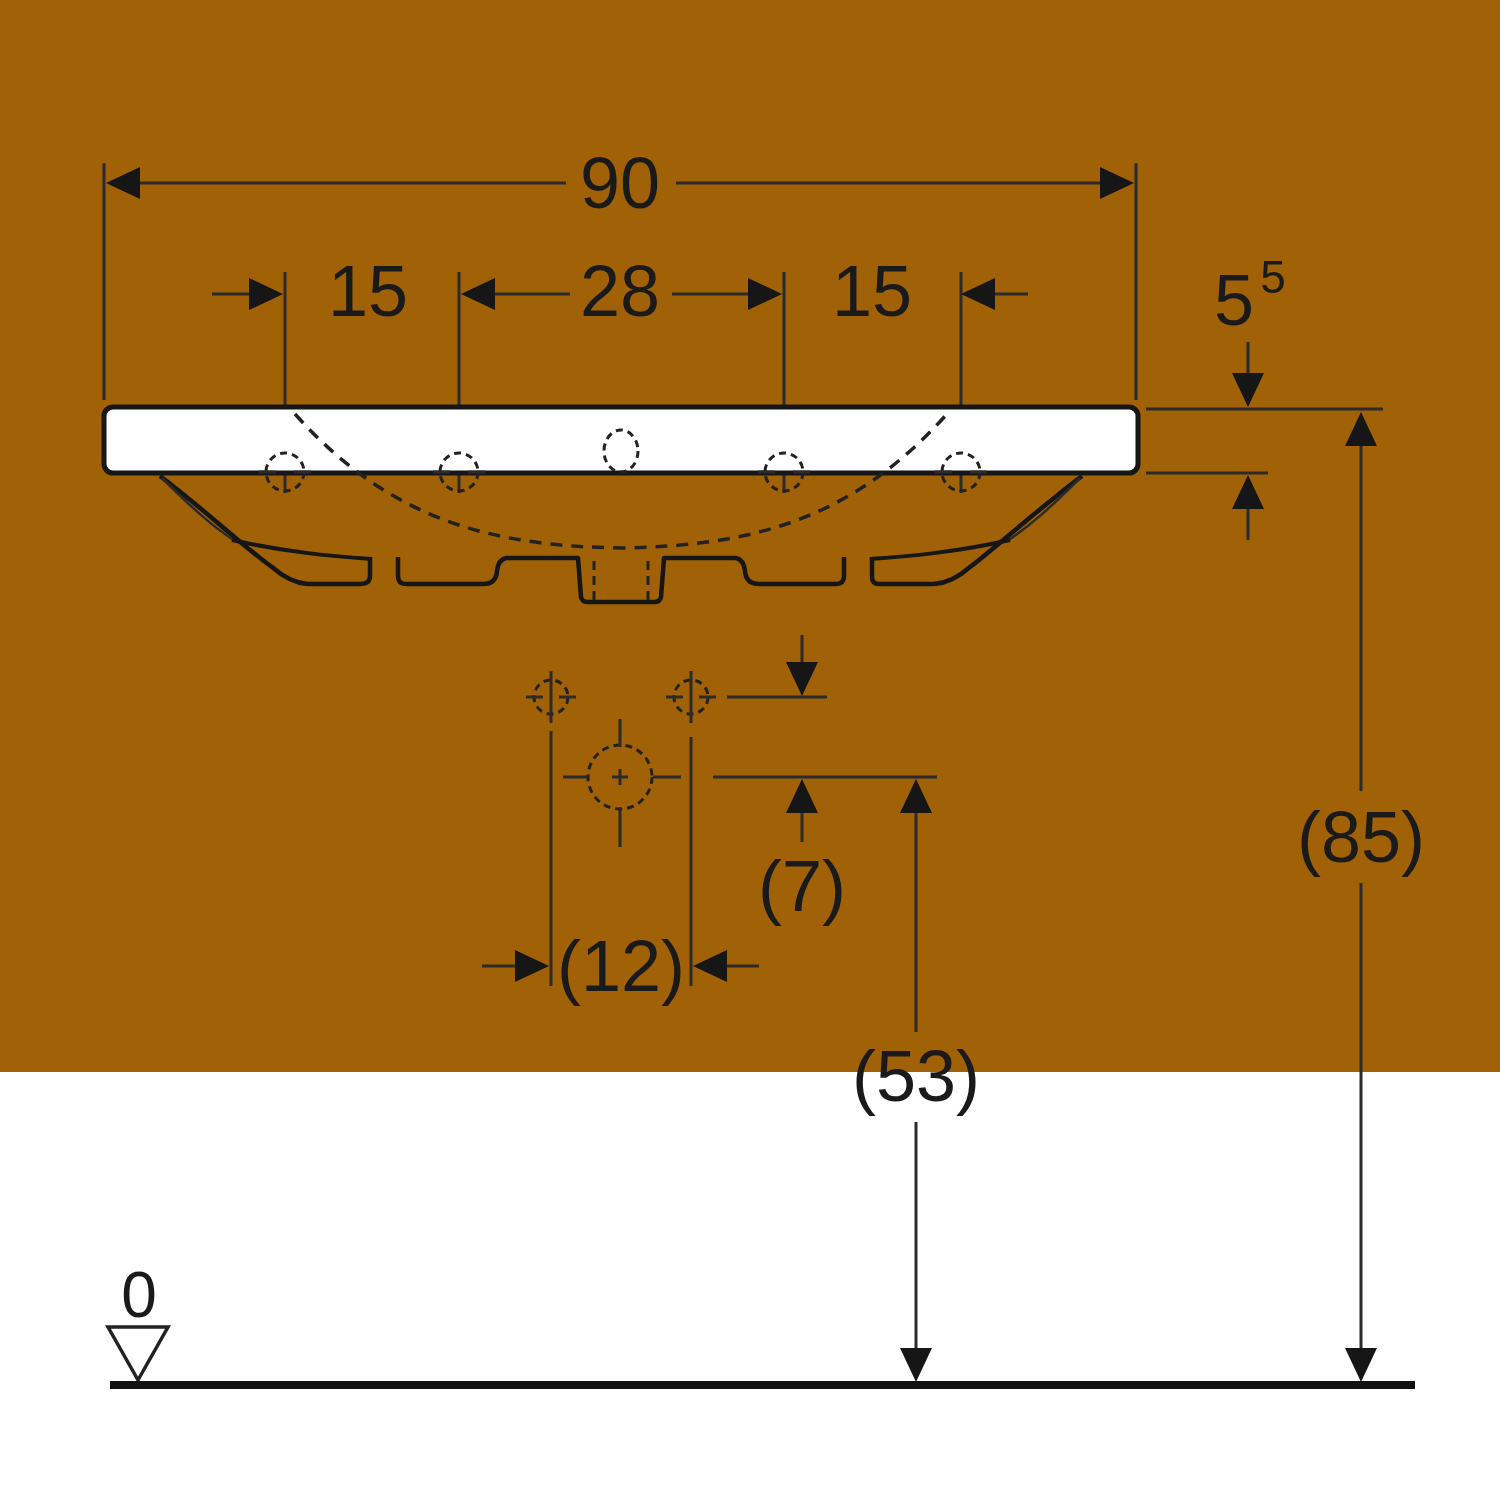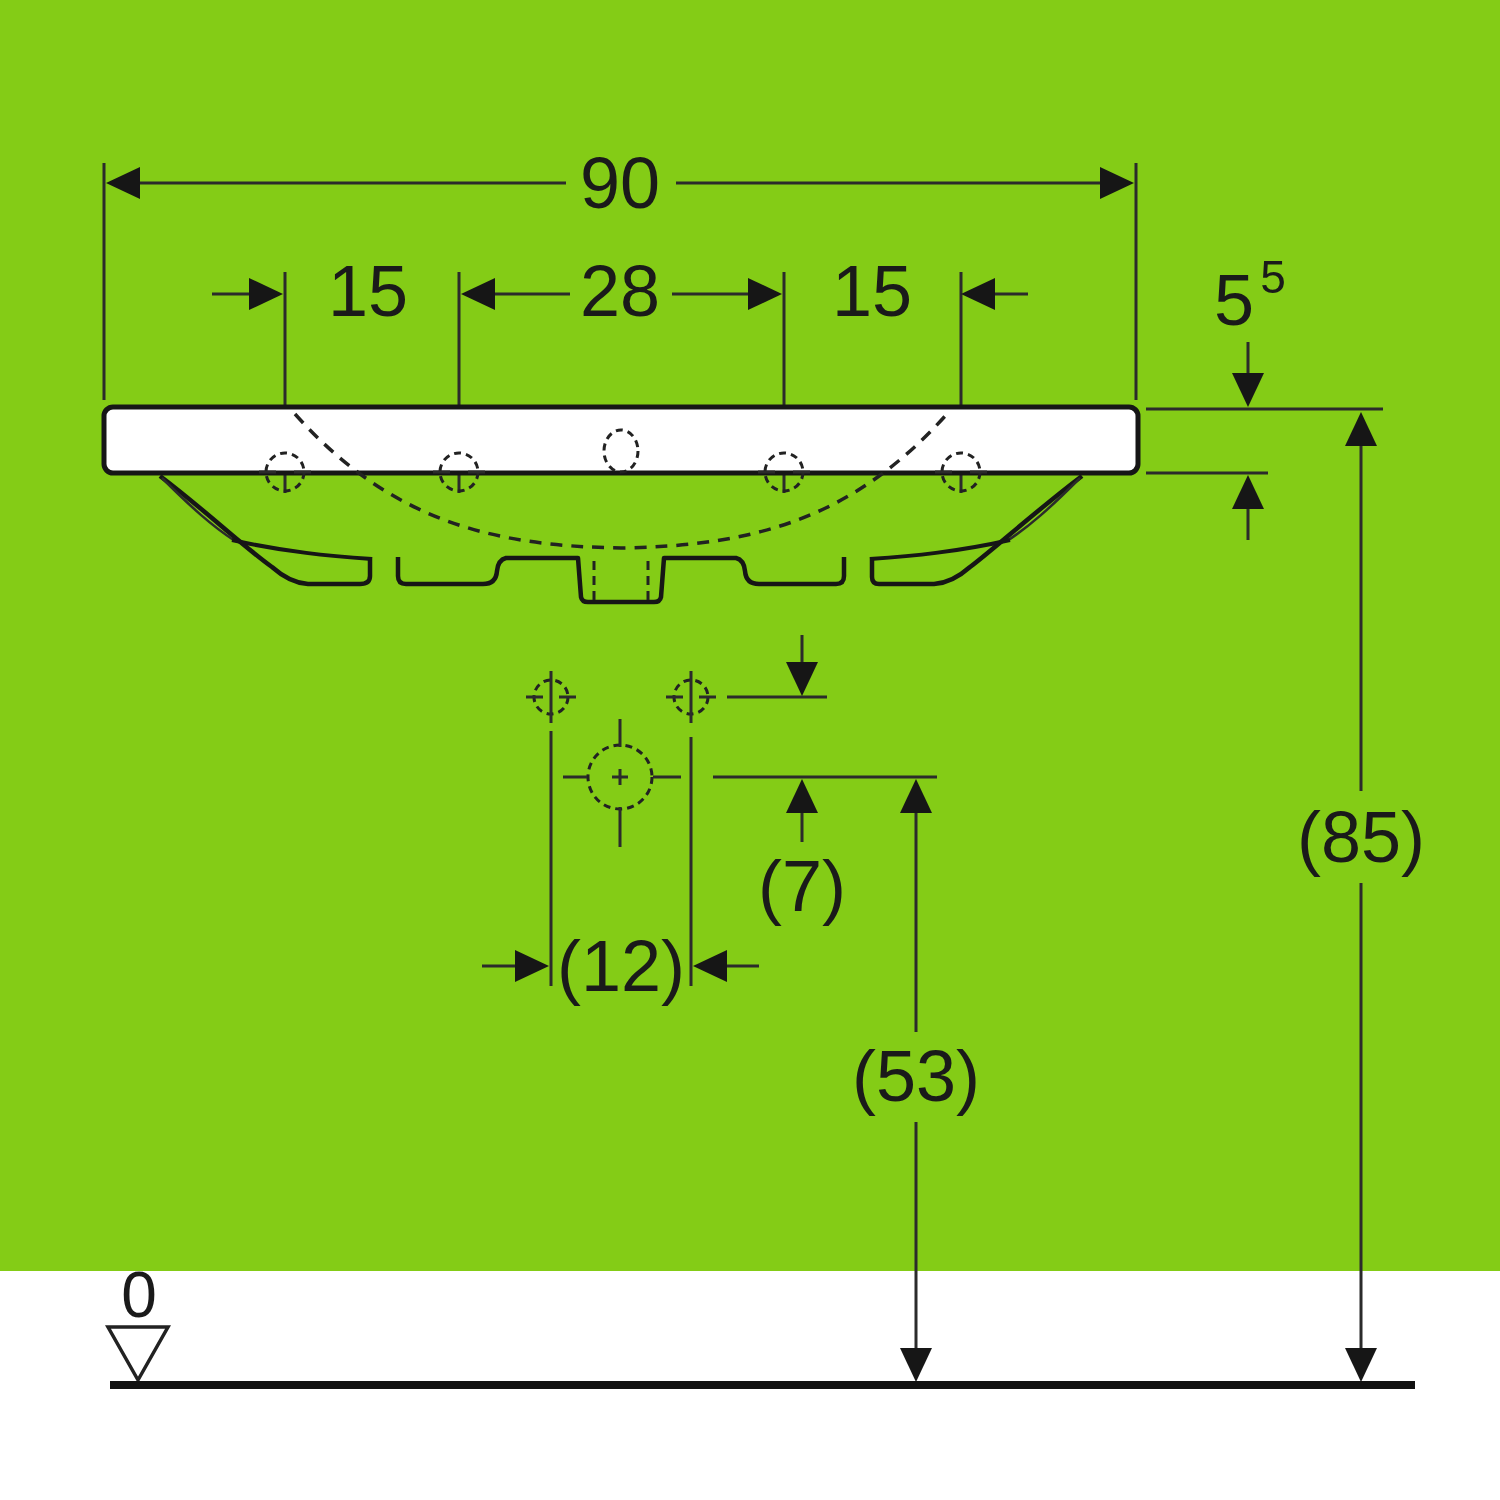--- a/index.html
+++ b/index.html
@@ -4,22 +4,22 @@
 <style>
   html, body {
     margin: 0;
     padding: 0;
     background: #ffffff;
     width: 100%;
     height: 100%;
   }
   .stage {
     width: 1500px;
-    height: 1271px;
-    background: #84cc16;
+    height: 1072px;
+    background: #a16207;
     position: relative;
   }
   svg { display: block; }
 
   
   .thin   { stroke: #2b2b2b; stroke-width: 3;   fill: none; }
   .ref    { stroke: #2b2b2b; stroke-width: 3;   fill: none; }
   .slab   { stroke: #161616; stroke-width: 5;   fill: #ffffff; }
   .body-l { stroke: #161616; stroke-width: 4.5; fill: none; stroke-linejoin: round; }
   .edge   { stroke: #161616; stroke-width: 4;   fill: none; }

